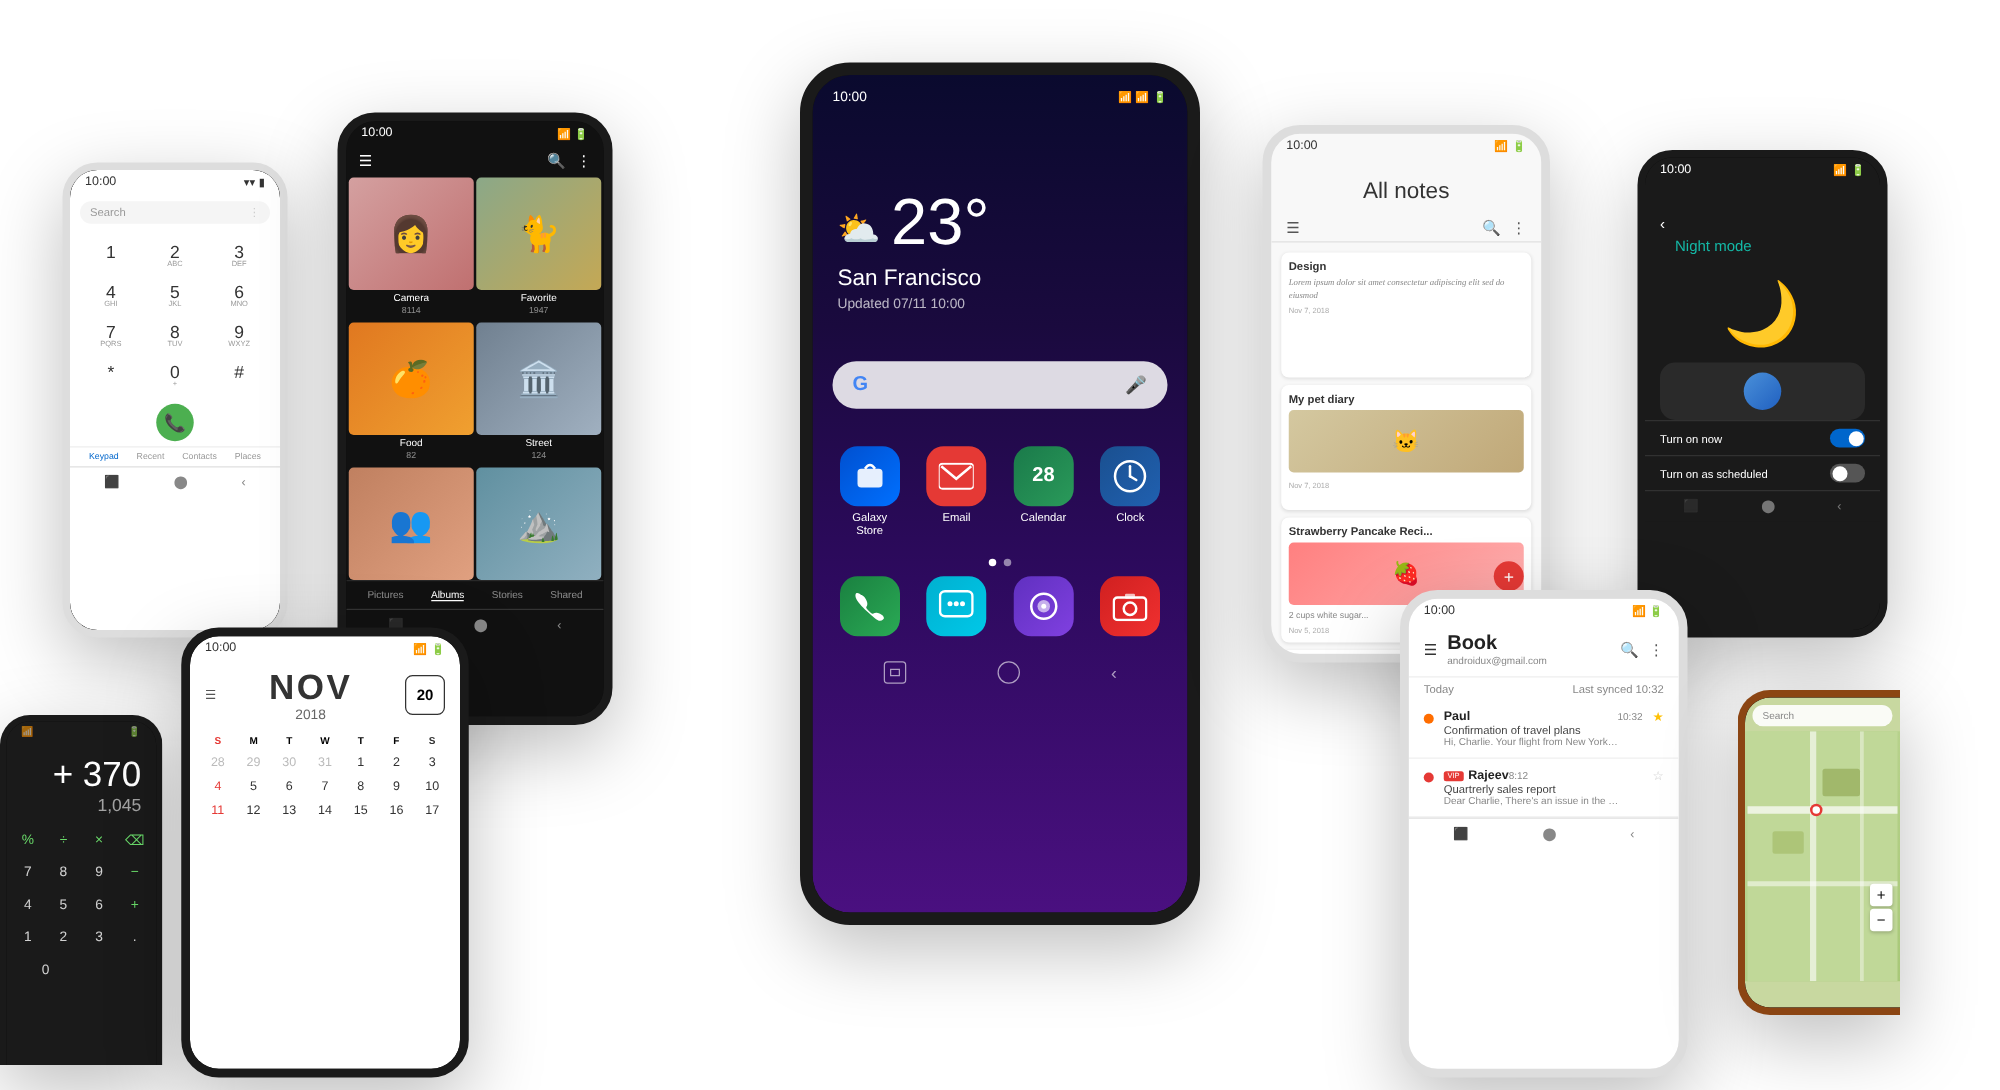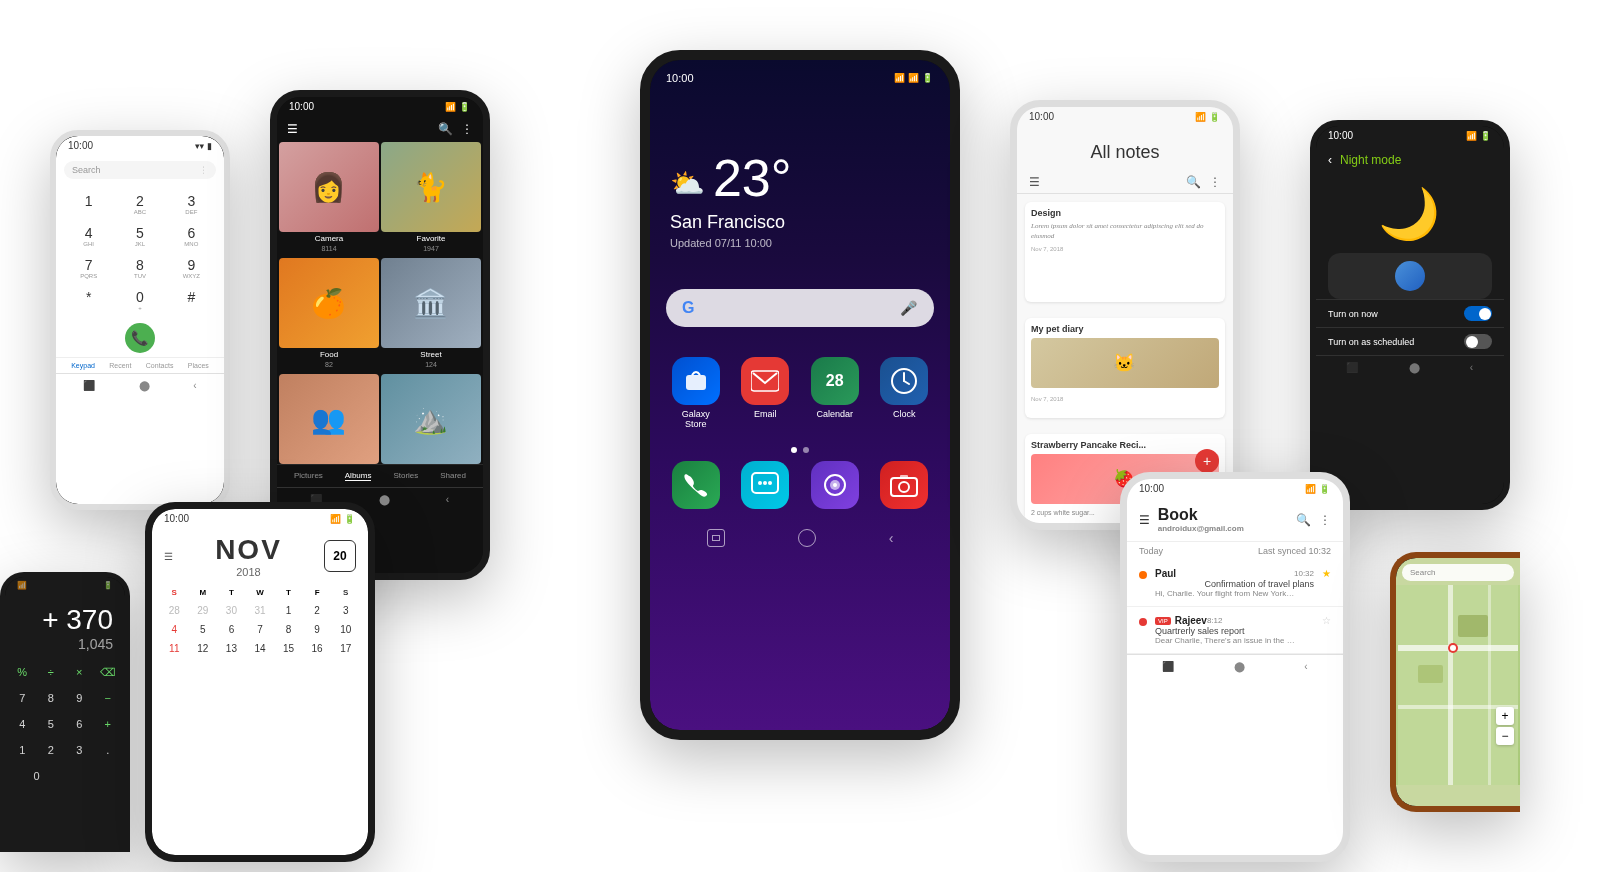--- a/index.html
+++ b/index.html
@@ -565,21 +565,20 @@
 
     .note-date {
       font-size: 6px;
       color: #aaa;
       margin-top: 4px;
     }
 
     .note-with-image {
       display: flex;
       flex-direction: column;
-      margin-top: 10px;
     }
 
     .note-img {
       width: 100%;
       height: 50px;
       border-radius: 4px;
       margin-bottom: 4px;
       background: linear-gradient(135deg, #d4c8a0, #c0a878);
       display: flex;
       align-items: center;
@@ -624,22 +623,23 @@
     }
 
     .night-back {
       color: white;
       font-size: 12px;
       margin-right: 8px;
     }
 
     .night-title {
       font-size: 12px;
-      color: #84cc16;
+      color: #14b8a6;
       font-weight: 500;
+      margin-top: 37px;
     }
 
     .night-moon {
       font-size: 50px;
       text-align: center;
       padding: 10px;
     }
 
     .night-preview {
       margin: 0 12px;
@@ -743,21 +743,20 @@
 
     .email-title {
       font-size: 16px;
       font-weight: bold;
       color: #222;
     }
 
     .email-subtitle {
       font-size: 8px;
       color: #888;
-      font-weight: bold;
     }
 
     .email-header-icons {
       display: flex;
       gap: 8px;
       color: #555;
       font-size: 12px;
     }
 
     .email-section {
@@ -1321,21 +1320,21 @@
           <span>🔍</span>
           <span>⋮</span>
         </div>
       </div>
       <div class="email-section">
         <span class="email-section-label">Today</span>
         <span class="email-section-sync">Last synced 10:32</span>
       </div>
       <div class="email-item">
         <div class="email-dot email-dot-orange"></div>
-        <div style="flex:1;text-align:right;">
+        <div style="flex:1;">
           <div style="display:flex;justify-content:space-between;align-items:center;">
             <span class="email-sender">Paul</span>
             <span class="email-time">10:32</span>
           </div>
           <div class="email-subject">Confirmation of travel plans</div>
           <div class="email-preview">Hi, Charlie. Your flight from New York to Par...</div>
         </div>
         <span class="star-icon">★</span>
       </div>
       <div class="email-item">

